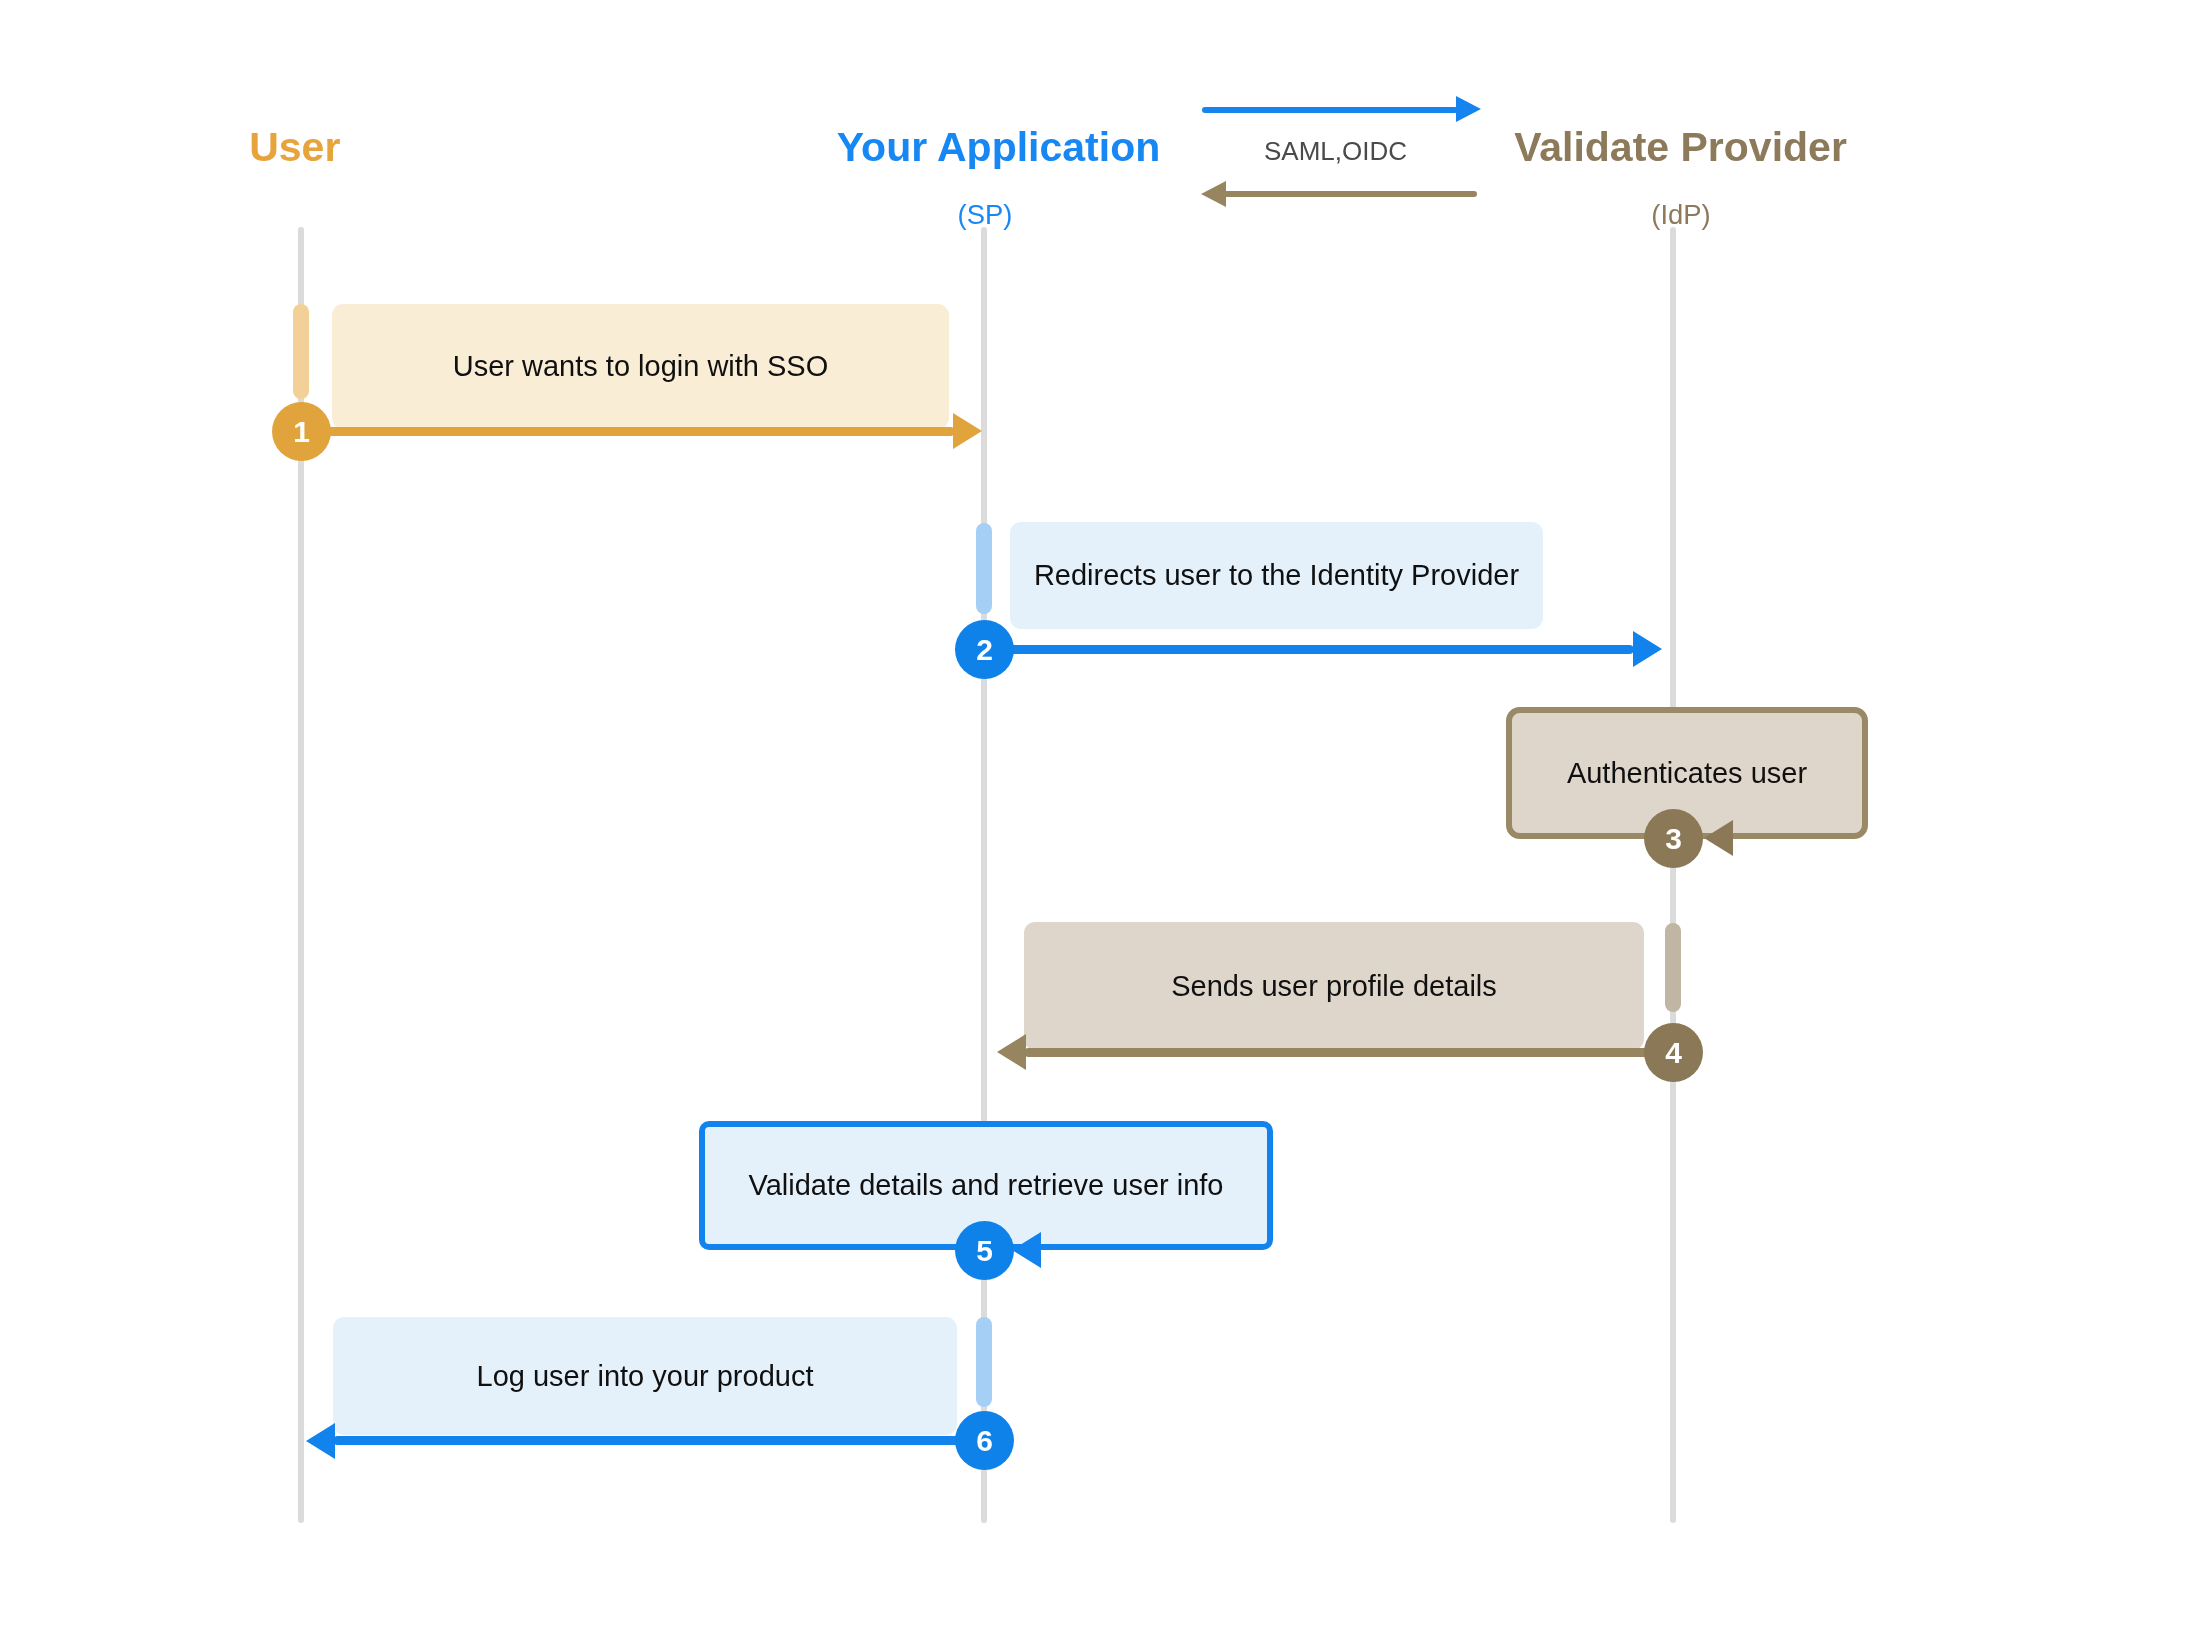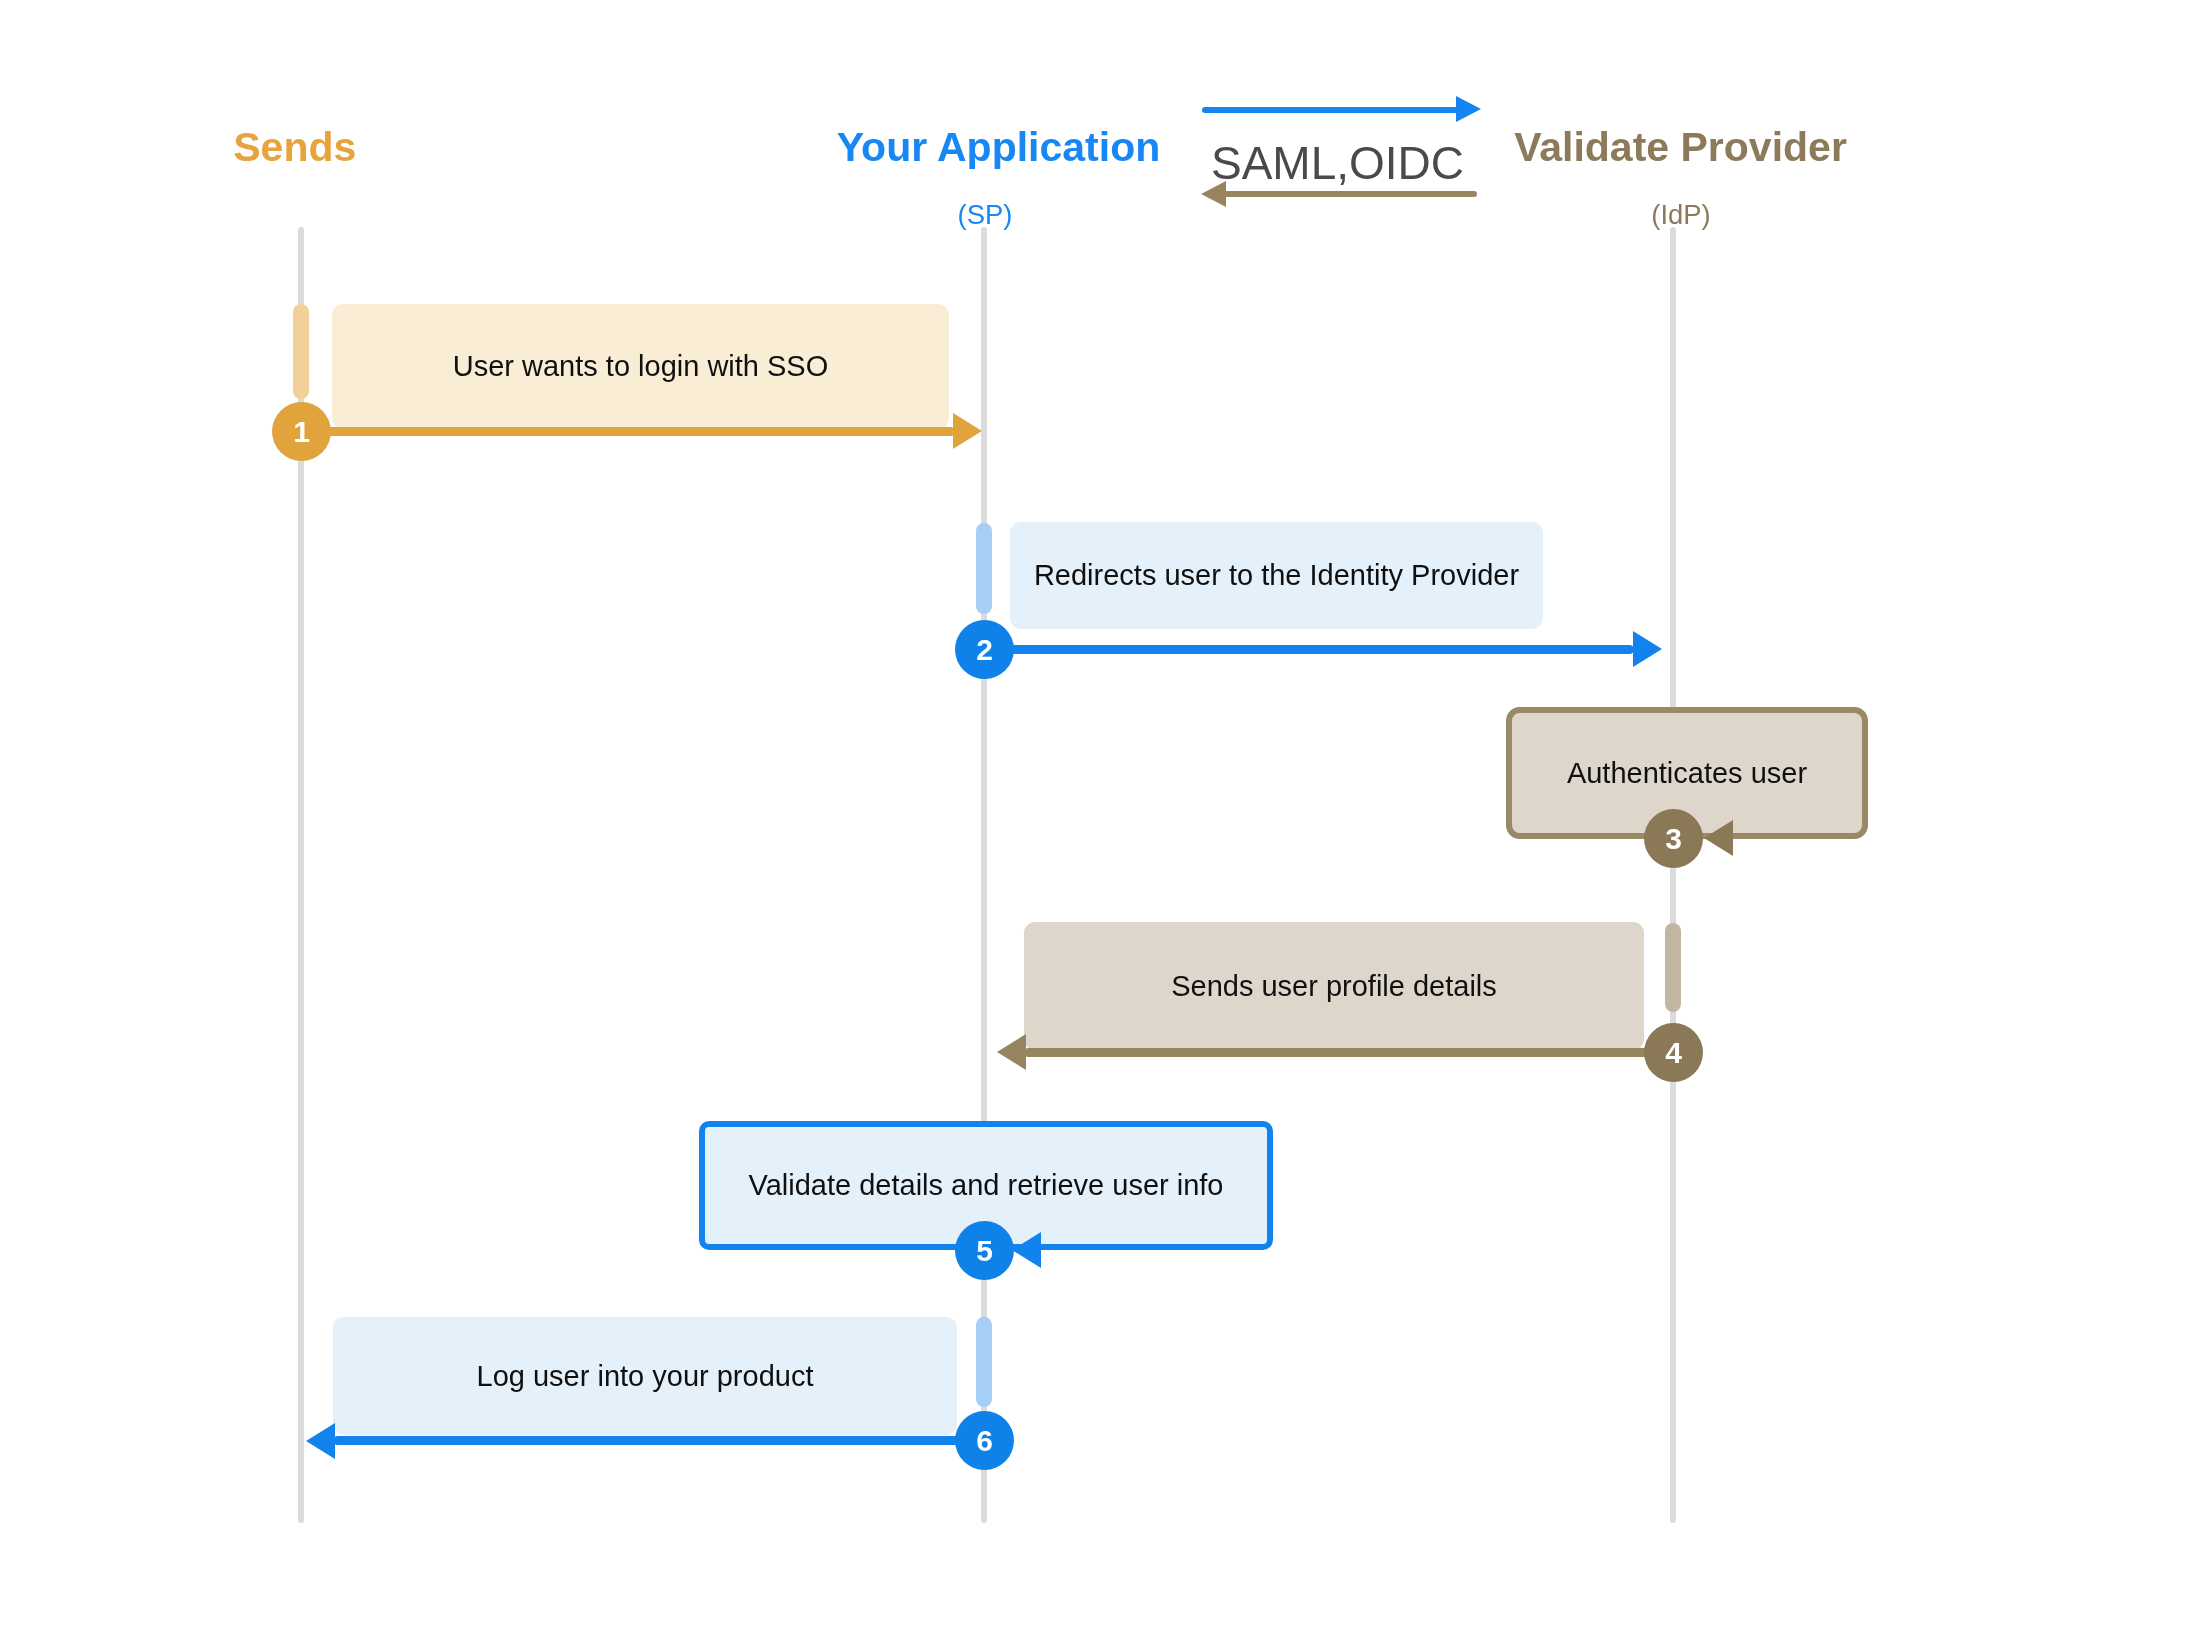--- a/index.html
+++ b/index.html
@@ -18,21 +18,21 @@
                line-height:44px;letter-spacing:0px;z-index:6;}
   .actor-sub{width:312px;text-align:center;font-size:27.4px;font-weight:400;line-height:31px;z-index:6;margin-top:16px;}
   .t-user{left:14.3px;top:125px;color:#E7A33C;}
   .t-app{left:718px;top:125px;color:#1787F4;}
   .t-idp{left:1400px;top:125px;color:#8C7A5B;}
   .s-app{left:829px;top:183px;color:#1787F4;}
   .s-idp{left:1525px;top:183px;color:#8C7A5B;}
 
   
   .proto-label{left:1211px;top:136px;width:249px;text-align:center;
-               font-size:46px;font-weight:500;color:#4A4A4A;z-index:6;}
+               font-size:26px;font-weight:500;color:#4A4A4A;z-index:6;}
   .proto-line-r{left:1202px;top:107px;width:256px;height:6.2px;background:#1584EF;border-radius:3.1px;z-index:4;}
   .proto-head-r{left:1456px;top:96px;width:0;height:0;border-top:13.7px solid transparent;
                 border-bottom:13.7px solid transparent;border-left:25px solid #1584EF;z-index:4;}
   .proto-line-l{left:1221px;top:191px;width:256px;height:6.2px;background:#97855F;border-radius:3.1px;z-index:4;}
   .proto-head-l{left:1201px;top:181px;width:0;height:0;border-top:13.7px solid transparent;
                 border-bottom:13.7px solid transparent;border-right:25px solid #97855F;z-index:4;}
 
   
   .msg-box{display:flex;align-items:center;justify-content:center;text-align:center;
            font-size:29px;font-weight:500;color:#101010;border-radius:11.2px;z-index:3;}
@@ -84,21 +84,21 @@
 </style>
 </head>
 <body>
 
 <div>
 
   <div class="abs lifeline user"></div>
   <div class="abs lifeline app"></div>
   <div class="abs lifeline idp"></div>
 
-  <div class="abs actor-title t-user">Sends</div>
+  <div class="abs actor-title t-user">User</div>
   <div class="abs actor-title t-app">Your Application</div>
   <div class="abs actor-sub s-app">(SP)</div>
   <div class="abs actor-title t-idp">Validate Provider</div>
   <div class="abs actor-sub s-idp">(IdP)</div>
 
   <div class="abs proto-line-r"></div>
   <div class="abs proto-head-r"></div>
   <div class="abs proto-label">SAML,OIDC</div>
   <div class="abs proto-line-l"></div>
   <div class="abs proto-head-l"></div>

